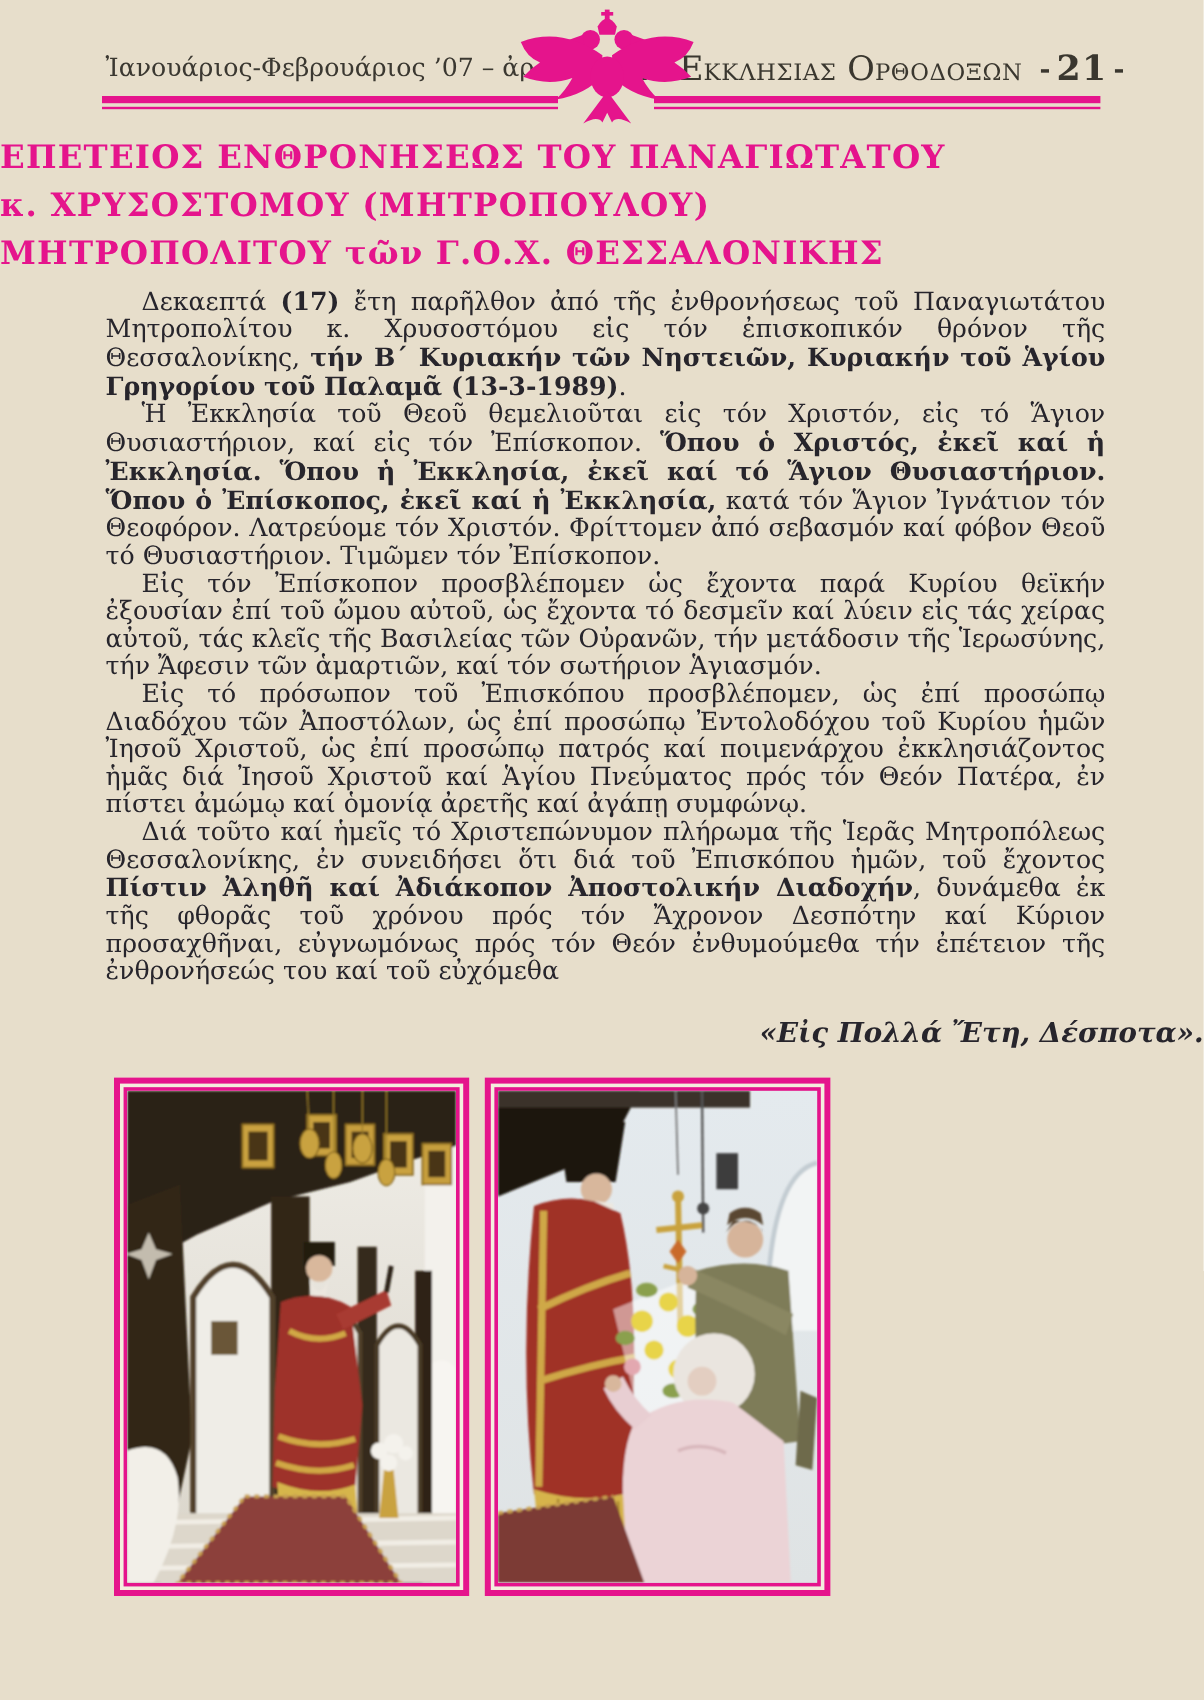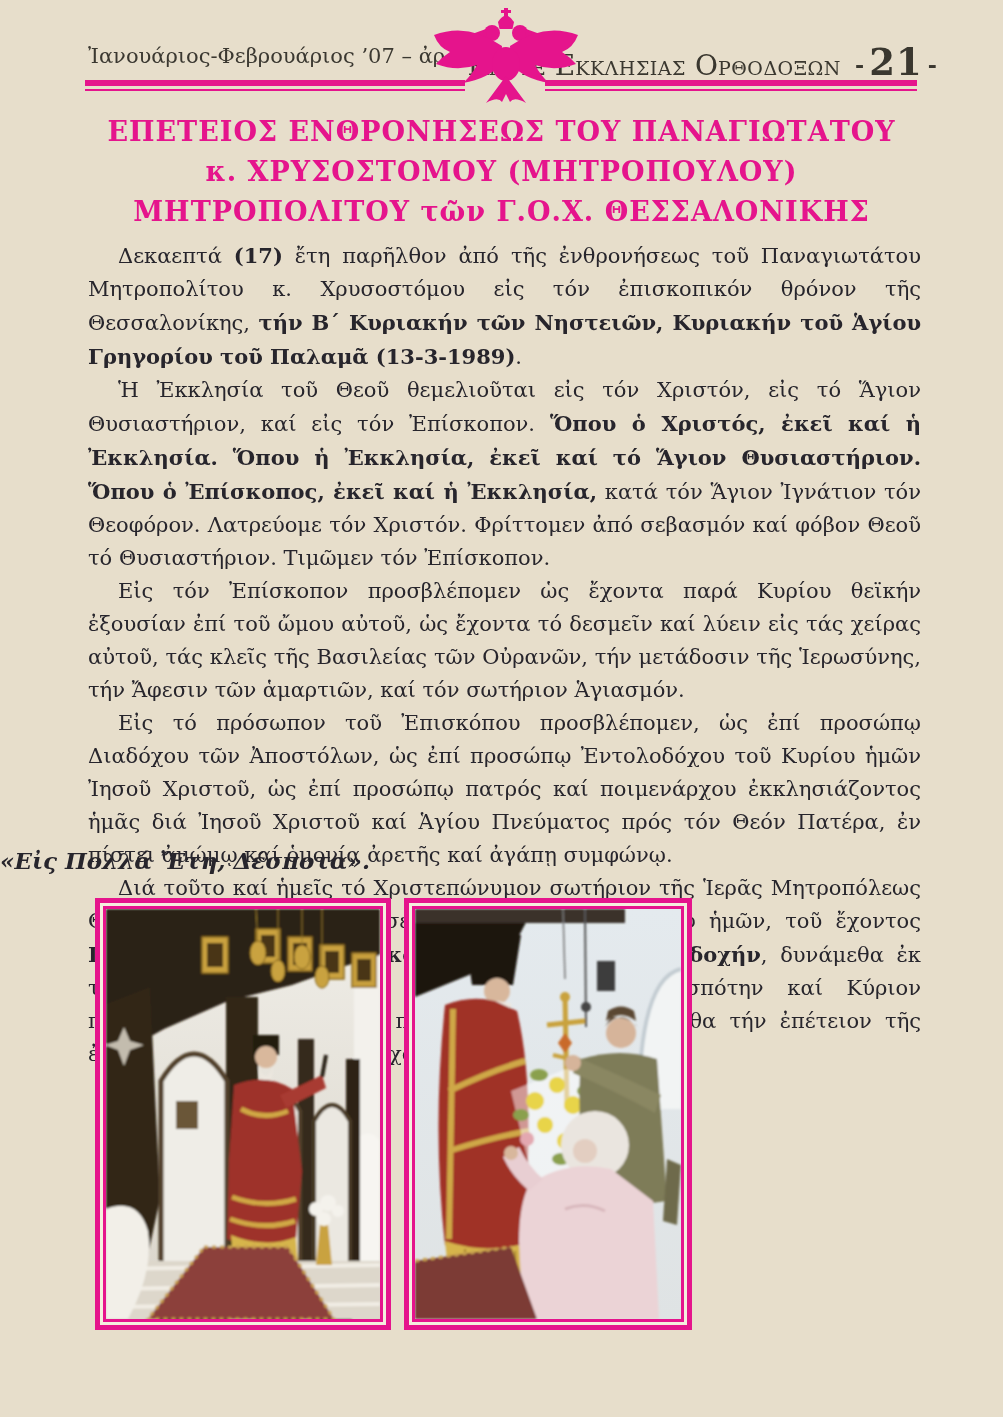--- a/index.html
+++ b/index.html
@@ -14,44 +14,44 @@
     font-size:21px; color:#3b3831; white-space:nowrap;
   }
   .hdr-right{
     position:absolute; right:66px; top:40px;
     color:#3a372f; white-space:nowrap; text-align:right;
   }
   .jt-word{display:inline-block; margin-right:9px;}
   .jt-lead{font-size:28px;}
   .jt-rest{font-size:19px; letter-spacing:0.5px;}
   .pg-dash{font-size:22px; font-weight:bold; vertical-align:2px;}
-  .pg-num{font-size:37px; font-weight:bold; letter-spacing:1px;}
+  .pg-num{font-size:29px; font-weight:bold; letter-spacing:1px;}
   .rule{position:absolute; background:#e5148c;}
   .rule-thick{top:80px; height:6px;}
   .rule-thin{top:89px; height:2px;}
   .rt-l{left:85px; width:380px;}
   .rt-r{left:545px; width:372px;}
   .eagle{position:absolute; left:430px; top:6px;}
   
   .title{
     position:absolute; left:0; right:0; top:112px;
-    text-align:center; color:#e5148c; font-weight:bold;
+    color:#e5148c; font-weight:bold;
     font-size:27px; line-height:40px; letter-spacing:1px;
   }
   
   .body-text{
     position:absolute; left:88px; top:239px; width:833px;
-    font-size:21px; line-height:33px; text-align:justify;
+    font-size:21px; line-height:23px; text-align:justify;
     color:#27252c;
   }
   .body-text p{margin:0; text-indent:30px;}
   .body-text b{font-weight:bold;}
   .closing{
     position:absolute; left:0; right:0; top:847px;
-    text-align:left; font-size:23px; font-weight:bold; font-style:italic;
+    text-align:right; font-size:23px; font-weight:bold; font-style:italic;
     color:#27252c;
   }
   
   .photo-frame{
     position:absolute; top:898px; box-sizing:border-box;
     border:5px solid #e5148c; padding:3px; background:#f4eede;
   }
   .pf-left{left:95px; width:296px; height:432px;}
   .pf-right{left:404px; width:288px; height:432px;}
   .photo-inner{
@@ -111,21 +111,21 @@
     <div>ΕΠΕΤΕΙΟΣ ΕΝΘΡΟΝΗΣΕΩΣ ΤΟΥ ΠΑΝΑΓΙΩΤΑΤΟΥ</div>
     <div>κ. ΧΡΥΣΟΣΤΟΜΟΥ (ΜΗΤΡΟΠΟΥΛΟΥ)</div>
     <div>ΜΗΤΡΟΠΟΛΙΤΟΥ τῶν Γ.Ο.Χ. ΘΕΣΣΑΛΟΝΙΚΗΣ</div>
   </div>
 
   <div class="body-text">
     <p><span>Δεκαεπτά </span><b>(17)</b><span> ἔτη παρῆλθον ἀπό τῆς ἐνθρονήσεως τοῦ Παναγιωτάτου Μητροπολίτου κ. Χρυσοστόμου εἰς τόν ἐπισκοπικόν θρόνον τῆς Θεσσαλονίκης, </span><b>τήν Β΄ Κυριακήν τῶν Νηστειῶν, Κυριακήν τοῦ Ἁγίου Γρηγορίου τοῦ Παλαμᾶ (13-3-1989)</b><span>.</span></p>
     <p><span>Ἡ Ἐκκλησία τοῦ Θεοῦ θεμελιοῦται εἰς τόν Χριστόν, εἰς τό Ἅγιον Θυσιαστήριον, καί εἰς τόν Ἐπίσκοπον. </span><b>Ὅπου ὁ Χριστός, ἐκεῖ καί ἡ Ἐκκλησία. Ὅπου ἡ Ἐκκλησία, ἐκεῖ καί τό Ἅγιον Θυσιαστήριον. Ὅπου ὁ Ἐπίσκοπος, ἐκεῖ καί ἡ Ἐκκλησία,</b><span> κατά τόν Ἅγιον Ἰγνάτιον τόν Θεοφόρον. Λατρεύομε τόν Χριστόν. Φρίττομεν ἀπό σεβασμόν καί φόβον Θεοῦ τό Θυσιαστήριον. Τιμῶμεν τόν Ἐπίσκοπον.</span></p>
     <p><span>Εἰς τόν Ἐπίσκοπον προσβλέπομεν ὡς ἔχοντα παρά Κυρίου θεϊκήν ἐξουσίαν ἐπί τοῦ ὤμου αὐτοῦ, ὡς ἔχοντα τό δεσμεῖν καί λύειν εἰς τάς χείρας αὐτοῦ, τάς κλεῖς τῆς Βασιλείας τῶν Οὐρανῶν, τήν μετάδοσιν τῆς Ἱερωσύνης, τήν Ἄφεσιν τῶν ἁμαρτιῶν, καί τόν σωτήριον Ἁγιασμόν.</span></p>
     <p><span>Εἰς τό πρόσωπον τοῦ Ἐπισκόπου προσβλέπομεν, ὡς ἐπί προσώπῳ Διαδόχου τῶν Ἀποστόλων, ὡς ἐπί προσώπῳ Ἐντολοδόχου τοῦ Κυρίου ἡμῶν Ἰησοῦ Χριστοῦ, ὡς ἐπί προσώπῳ πατρός καί ποιμενάρχου ἐκκλησιάζοντος ἡμᾶς διά Ἰησοῦ Χριστοῦ καί Ἁγίου Πνεύματος πρός τόν Θεόν Πατέρα, ἐν πίστει ἀμώμῳ καί ὁμονίᾳ ἀρετῆς καί ἀγάπῃ συμφώνῳ.</span></p>
-    <p><span>Διά τοῦτο καί ἡμεῖς τό Χριστεπώνυμον σωτήριον τῆς Ἱερᾶς Μητροπόλεως Θεσσαλονίκης, ἐν συνειδήσει ὅτι διά τοῦ Ἐπισκόπου ἡμῶν, τοῦ ἔχοντος </span><b>Πίστιν Ἀληθῆ καί Ἀδιάκοπον Ἀποστολικήν Διαδοχήν</b><span>, δυνάμεθα ἐκ τῆς φθορᾶς τοῦ χρόνου πρός τόν Ἄχρονον Δεσπότην καί Κύριον προσαχθῆναι, εὐγνωμόνως πρός τόν Θεόν ἐνθυμούμεθα τήν ἐπέτειον τῆς ἐνθρονήσεώς του καί τοῦ εὐχόμεθα</span></p>
+    <p><span>Διά τοῦτο καί ἡμεῖς τό Χριστεπώνυμον πλήρωμα τῆς Ἱερᾶς Μητροπόλεως Θεσσαλονίκης, ἐν συνειδήσει ὅτι διά τοῦ Ἐπισκόπου ἡμῶν, τοῦ ἔχοντος </span><b>Πίστιν Ἀληθῆ καί Ἀδιάκοπον Ἀποστολικήν Διαδοχήν</b><span>, δυνάμεθα ἐκ τῆς φθορᾶς τοῦ χρόνου πρός τόν Ἄχρονον Δεσπότην καί Κύριον προσαχθῆναι, εὐγνωμόνως πρός τόν Θεόν ἐνθυμούμεθα τήν ἐπέτειον τῆς ἐνθρονήσεώς του καί τοῦ εὐχόμεθα</span></p>
   </div>
 
   <div class="closing">«Εἰς Πολλά Ἔτη, Δέσποτα».</div>
 
   <div class="photo-frame pf-left">
     <div class="photo-inner">
       <svg viewBox="0 0 274 410" preserveAspectRatio="none">
         <defs>
           <linearGradient id="wallL" x1="0" y1="0" x2="0" y2="1">
             <stop offset="0" stop-color="#f0eee8"></stop>

